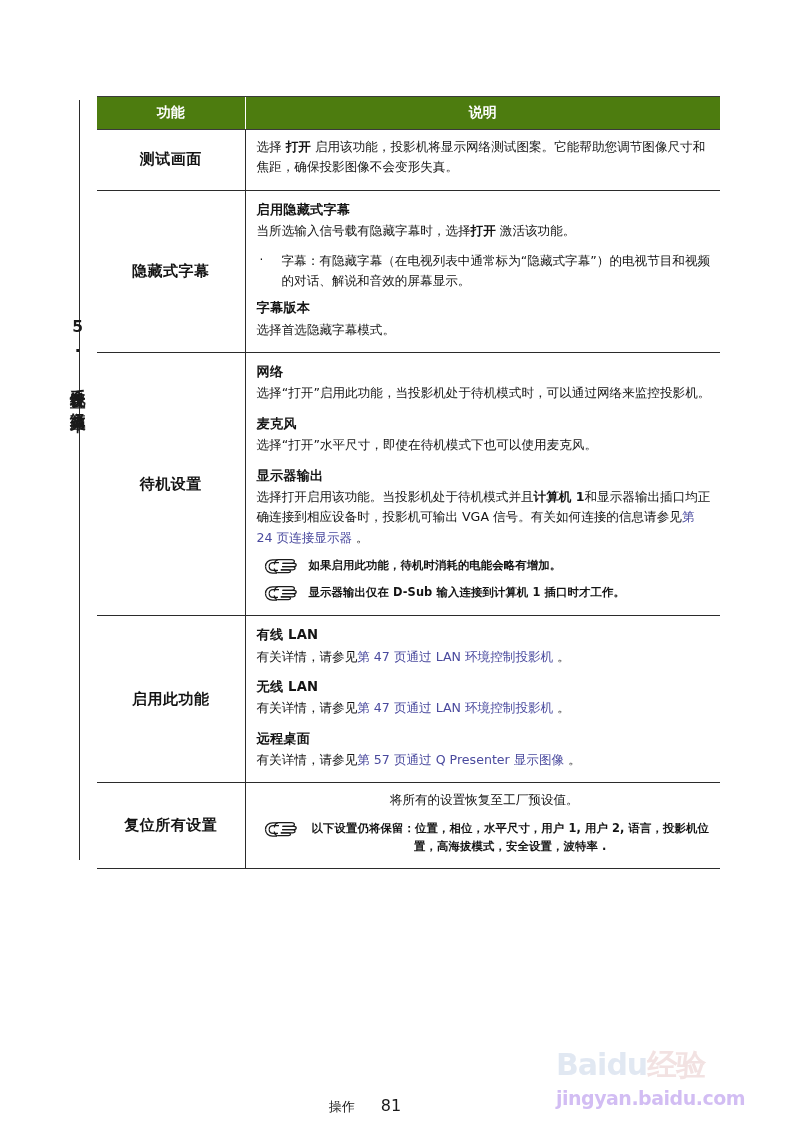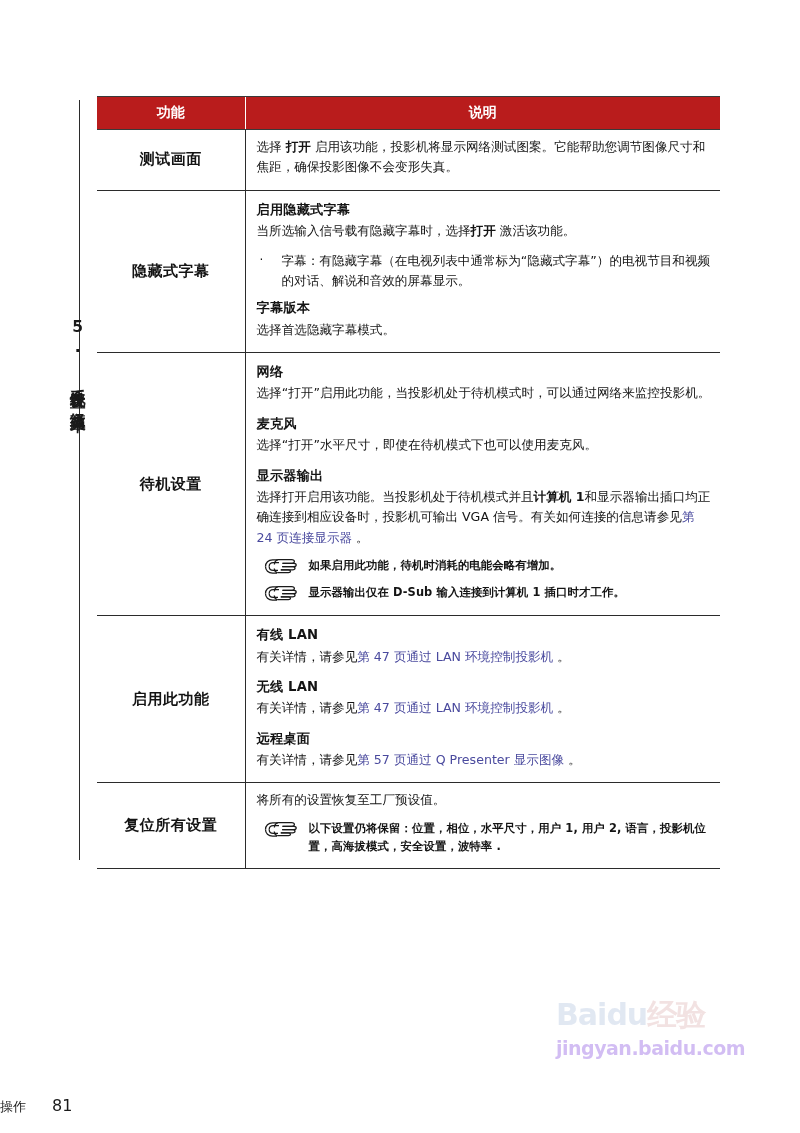--- a/index.html
+++ b/index.html
@@ -62,21 +62,21 @@
     width: 623px;
     border-collapse: collapse;
     table-layout: fixed;
   }
   .tbl td, .tbl th {
     vertical-align: top;
     padding: 0;
   }
 
   .hdr-row th {
-    background: #b91c1c;
+    background: #4d7c0f;
     color: #ffffff;
     font-size: 14px;
     font-weight: bold;
     height: 32px;
     vertical-align: middle;
     border-top: 1.6px solid #3a3a3a;
     border-bottom: 1.6px solid #3a3a3a;
   }
   .hdr-func { padding-left: 27px; width: 148px; }
   .hdr-desc { padding-left: 11px; border-left: 1.4px solid #ffffff; }
@@ -90,21 +90,21 @@
     letter-spacing: 0.5px;
     padding: 0 4px !important;
   }
   .col-desc {
     border-left: 1.4px solid #2b2b2b;
     padding: 7px 8px 10px 11px !important;
     font-size: 12.6px;
     line-height: 1.62;
   }
   .rowsep td { border-top: 1.4px solid #2b2b2b; }
-  .lastrow td { border-bottom: 1.4px solid #2b2b2b; }
+  .lastrow td { border-bottom: 1.4px solid #2b2b2b; text-align: center; }
 
   
   .b { font-weight: bold; }
   .sub-head {
     font-weight: bold;
     font-size: 13.2px;
     margin: 4px 0 1px 0;
     letter-spacing: 0.2px;
   }
   .sub-head.first { margin-top: 1px; }
@@ -147,32 +147,32 @@
     line-height: 1.55;
     letter-spacing: 0.1px;
   }
 
   
   .footer {
     position: absolute;
     left: 0;
     top: 1096px;
     width: 730px;
-    text-align: left;
+    text-align: center;
     font-size: 13px;
     color: #1a1a1a;
   }
   .footer .op { margin-right: 26px; }
   .footer .pg { font-size: 16px; }
 
   
   .watermark {
     position: absolute;
     left: 556px;
-    top: 1000px;
+    top: 1050px;
     width: 230px;
     height: 72px;
     pointer-events: none;
     opacity: 0.30;
   }
   .wm-top {
     font-size: 30px;
     font-weight: bold;
     color: #9fb4d6;
     letter-spacing: -1px;

